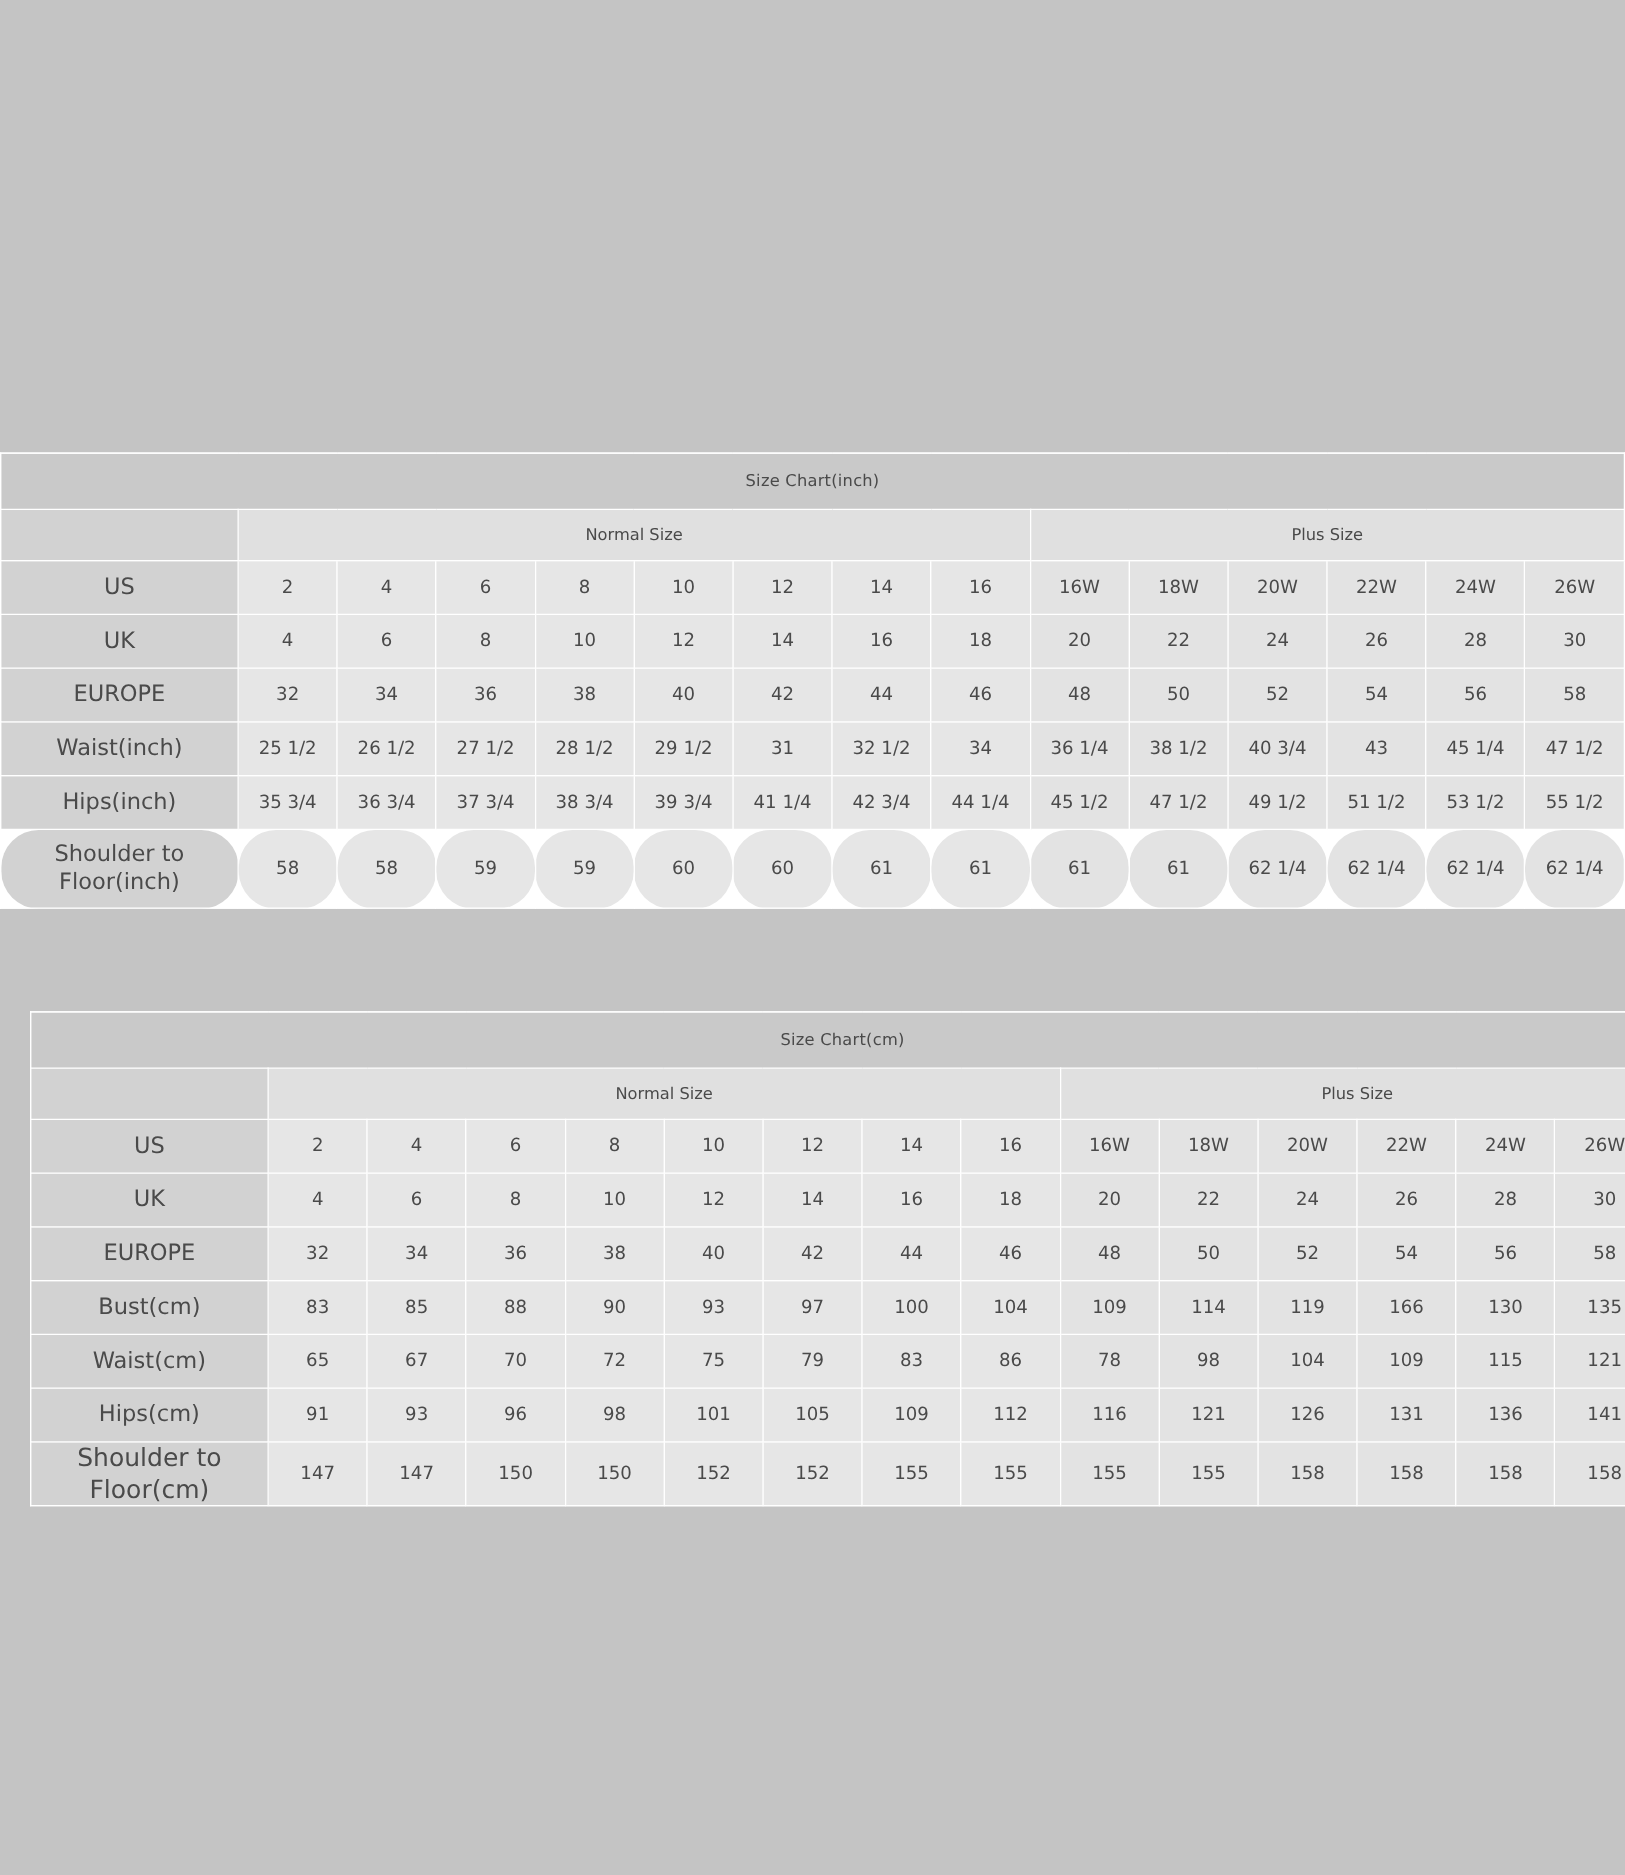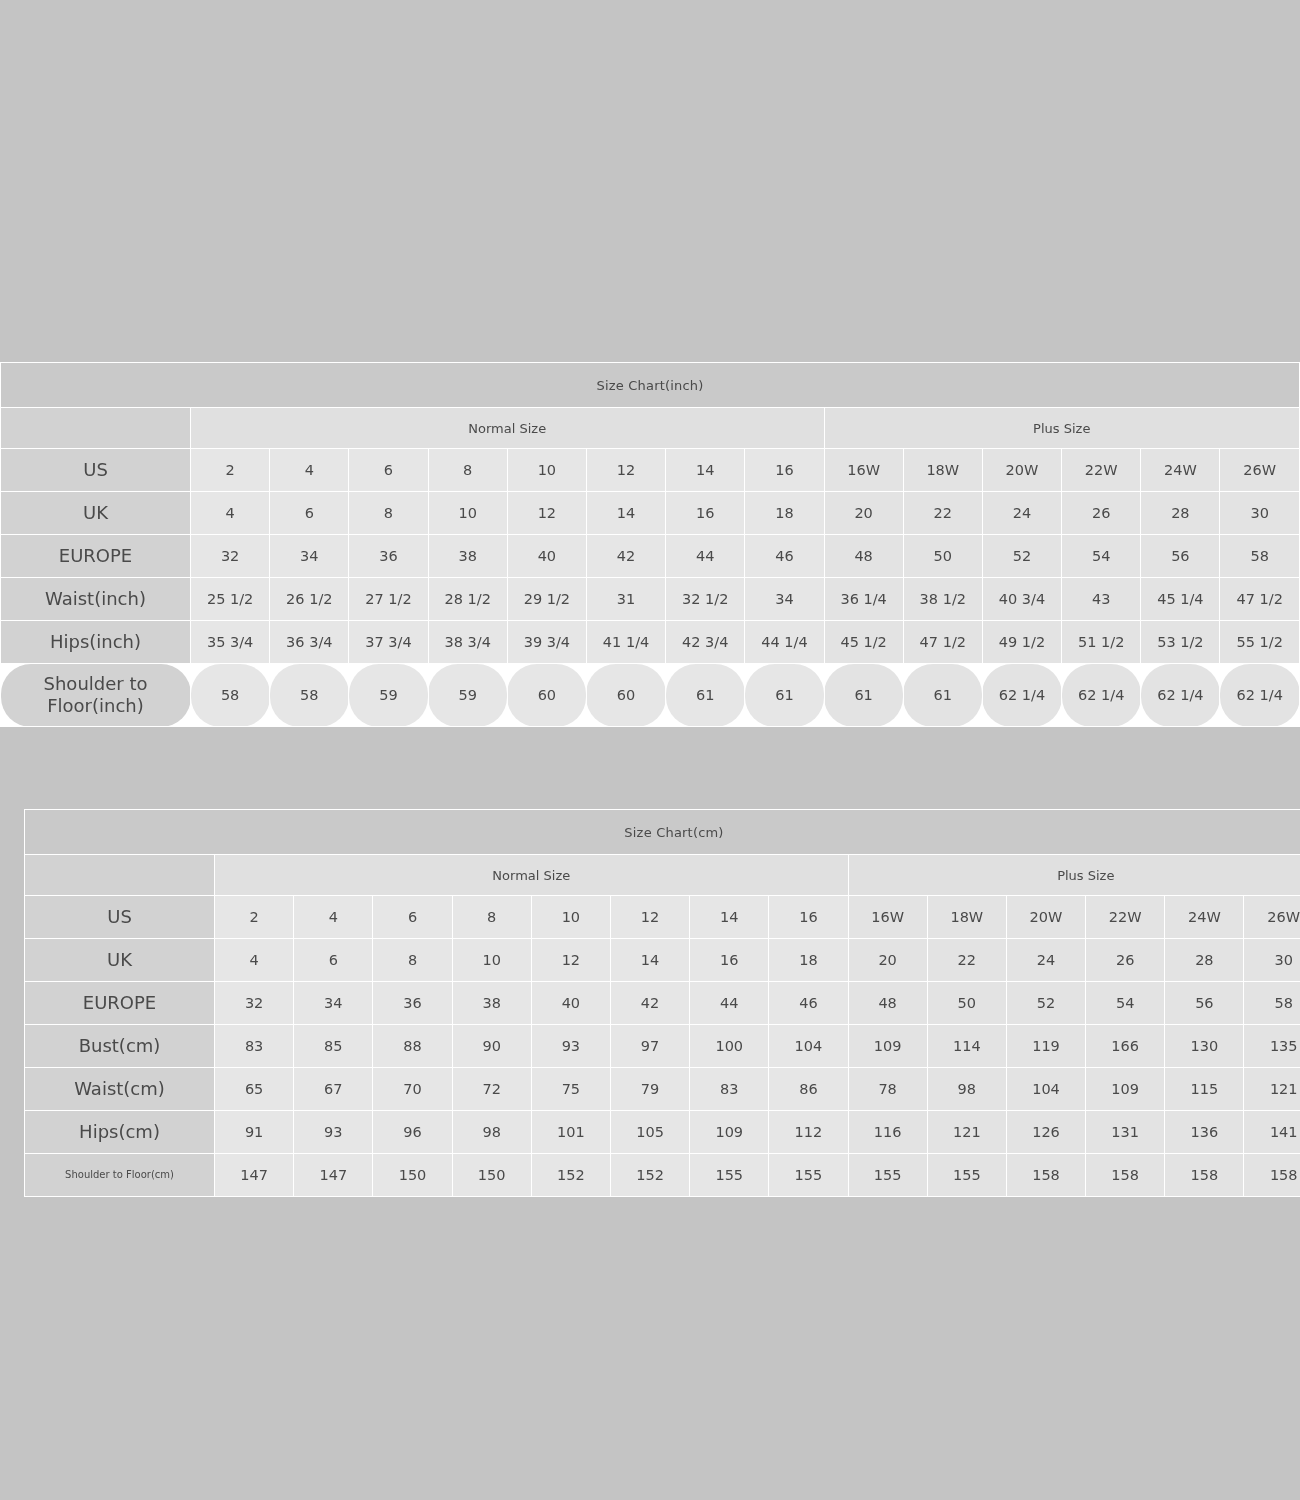--- a/index.html
+++ b/index.html
@@ -86,21 +86,21 @@
     background: #e3e3e3;
   }
 
   
   col.c-label { width: 190px; }
   col.c-data  { width: 79.2px; }
 
   .tall-row .row-label,
   .tall-row .data-cell { height: 60px; border-radius: 30px; }
 
-  .cm-label { font-size: 10px; }
+  .cm-label { font-size: 20px; }
 </style>
 </head>
 <body>
 
 <div class="page">
 
   <div class="chart-block" id="chart-inch">
     <table class="size-table">
       <colgroup>
         <col class="c-label">

